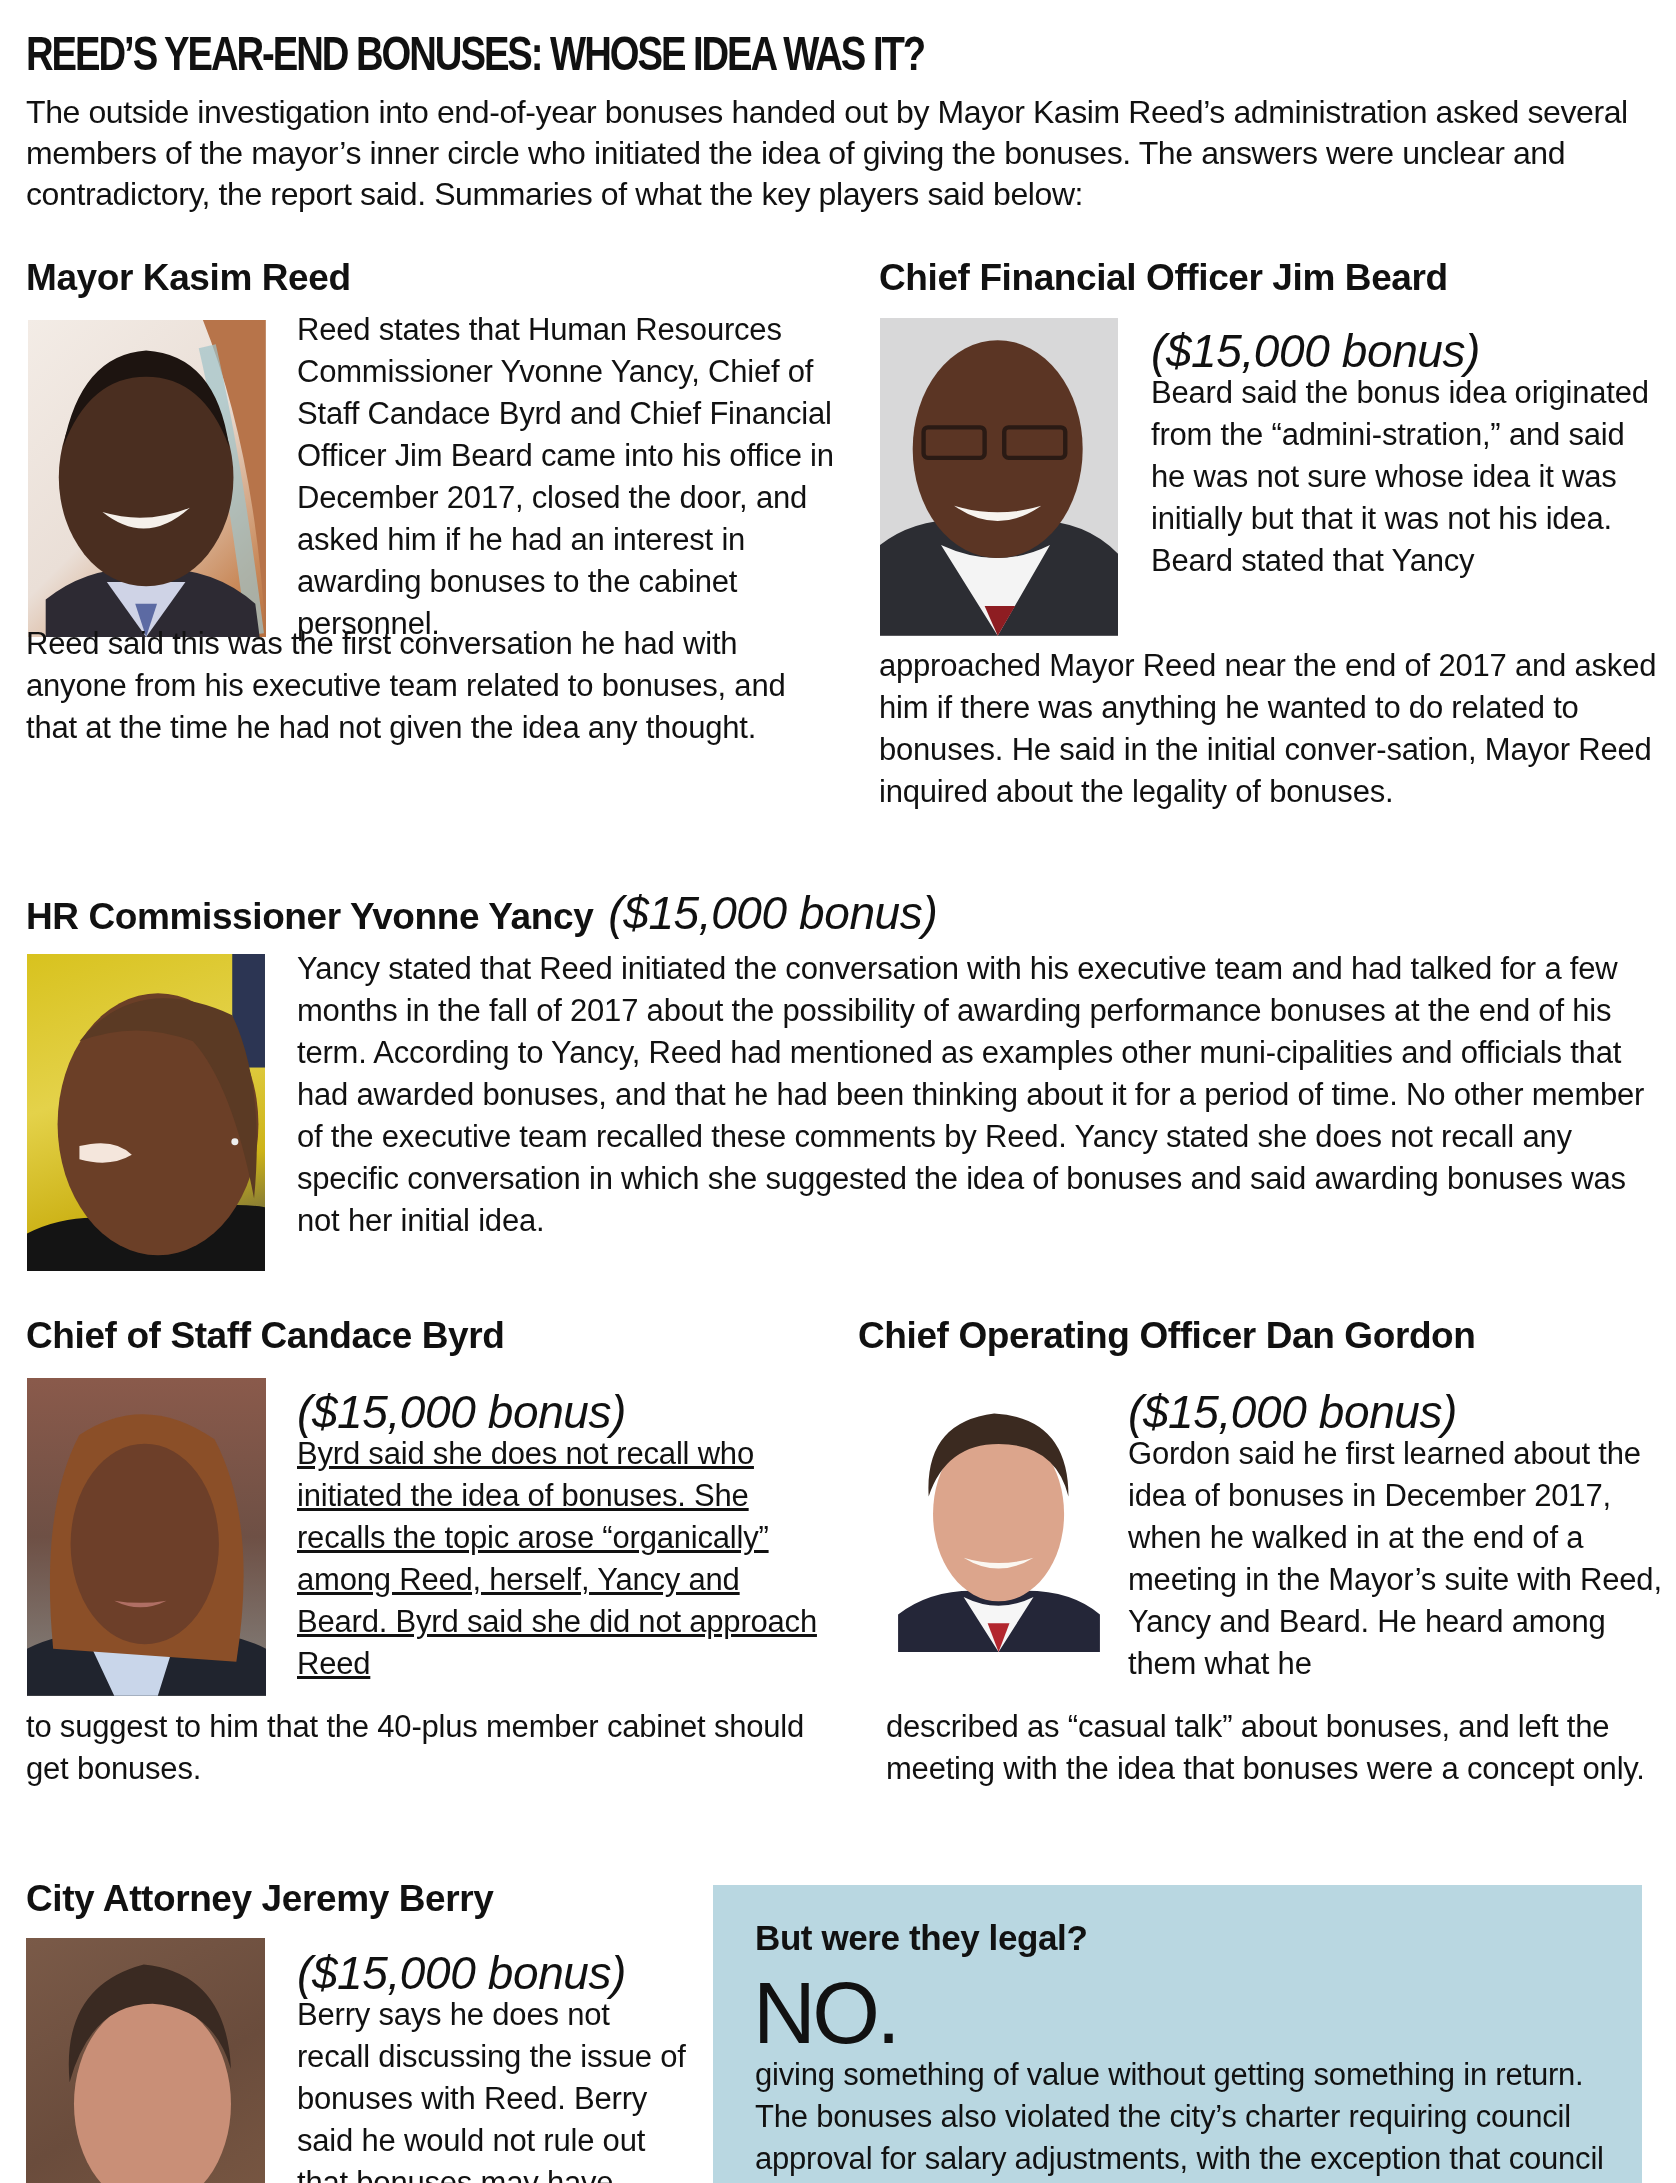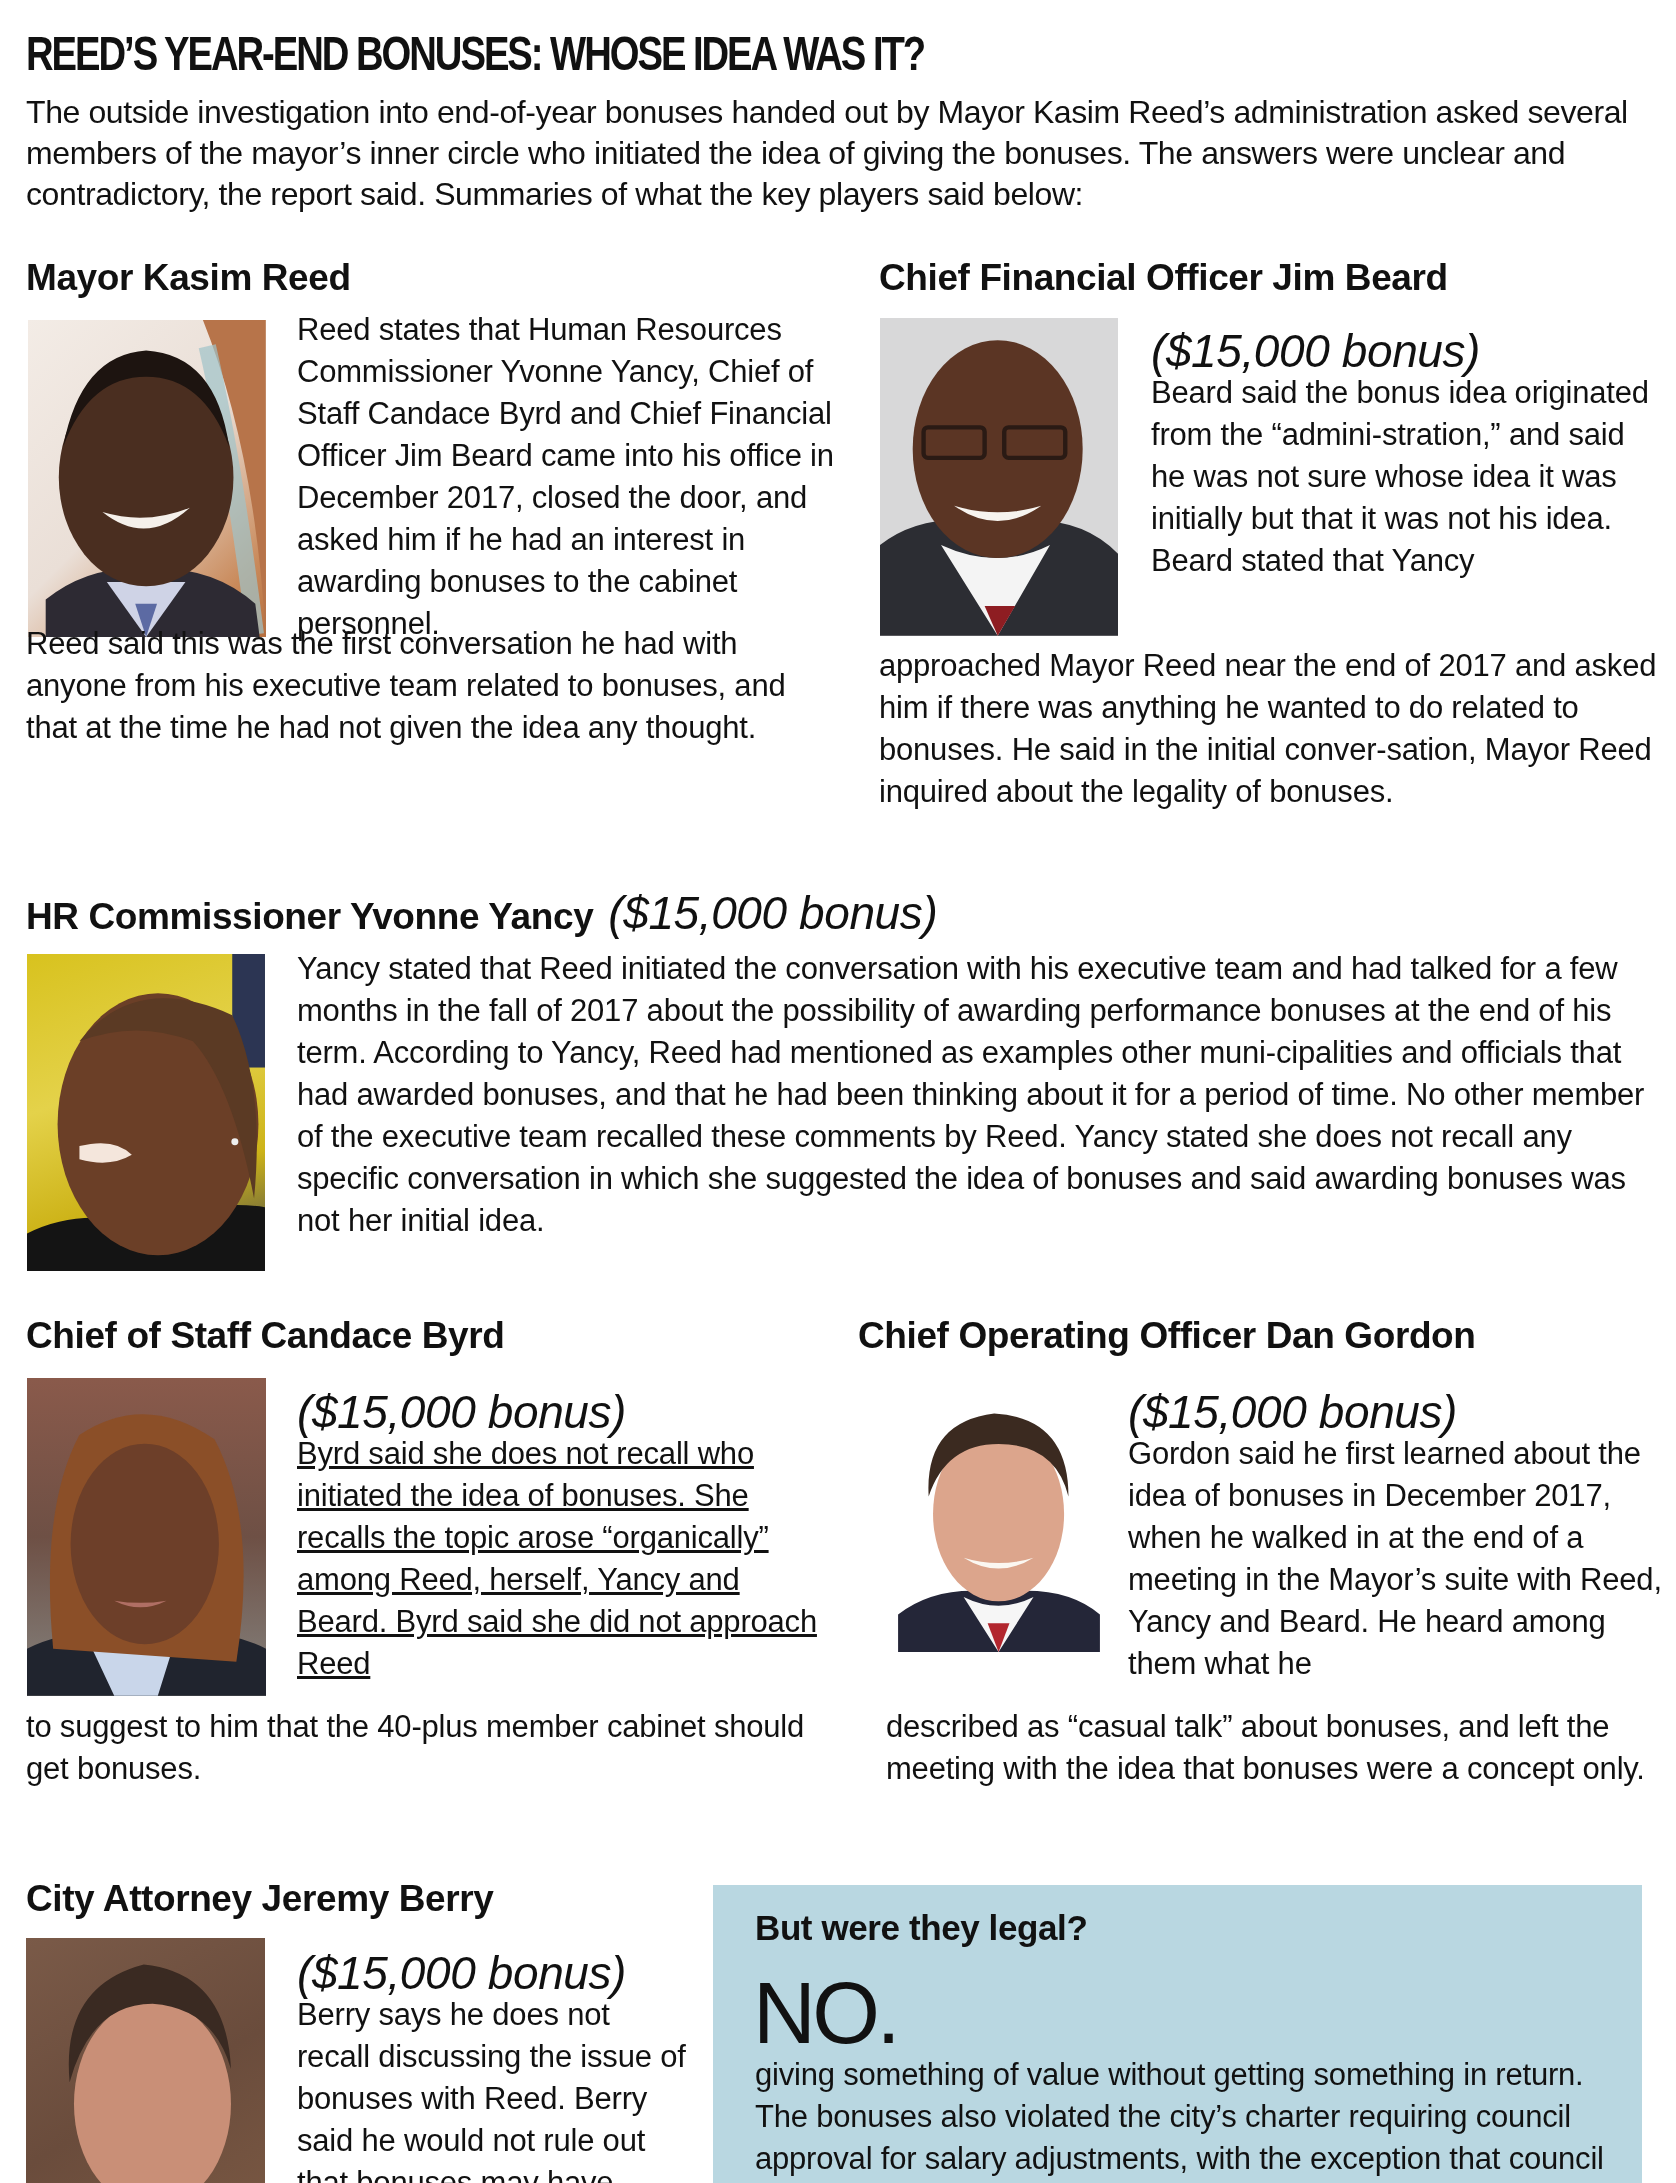--- a/index.html
+++ b/index.html
@@ -118,17 +118,17 @@
       <ellipse cx="290" cy="380" rx="180" ry="240" fill="#c98f77"></ellipse>
       <path d="M100 330 Q80 110 270 60 Q460 80 470 300 Q430 160 290 150 Q150 150 100 330 Z" fill="#3a2a22"></path>
     </svg>
   </div>
   <div class="abs bonus" style="left:297px; top:1946px;">($15,000 bonus)</div>
   <div class="abs body" style="left:297px; top:1994px; width:393px;">Berry says he does not recall discussing the issue of bonuses with Reed. Berry said he would not rule out that bonuses may have come</div>
 
 </section>
 
 <section class="abs legal-box">
-  <div class="abs legal-h" style="left:42px; top:23px;">But were they legal?</div>
+  <div class="abs legal-h" style="left:42px; top:33px;">But were they legal?</div>
   <div class="abs no" style="left:40px; top:91px;">NO.</div>
   <div class="abs body" style="left:42px; top:169px; width:865px;">giving something of value without getting something in return. The bonuses also violated the city’s charter requiring council approval for salary adjustments, with the exception that council could give bonuses to its own staff. The report found that the Reed administration’s justi-fication for offering bonuses under city codes was “misplaced” but noted that the codes were vague enough to give the administration some discretion. Finally, the report found no evidence that the violations of the state constitution, charter or city code were “intentional or done in bad faith.”</div>
 </section>
 
 
 </body></html>

